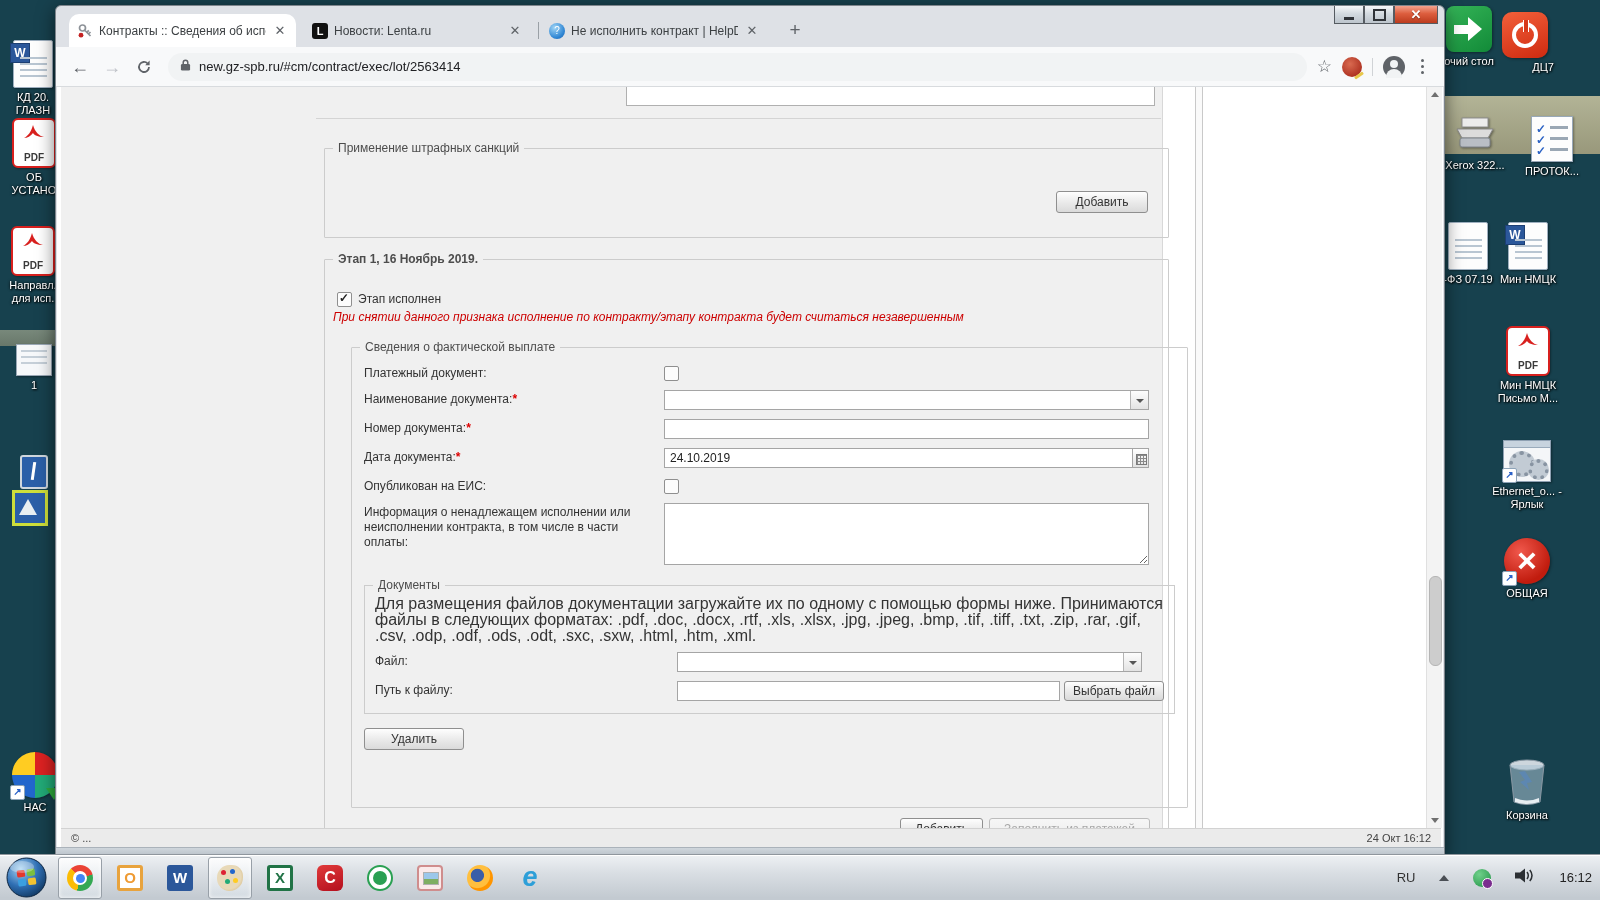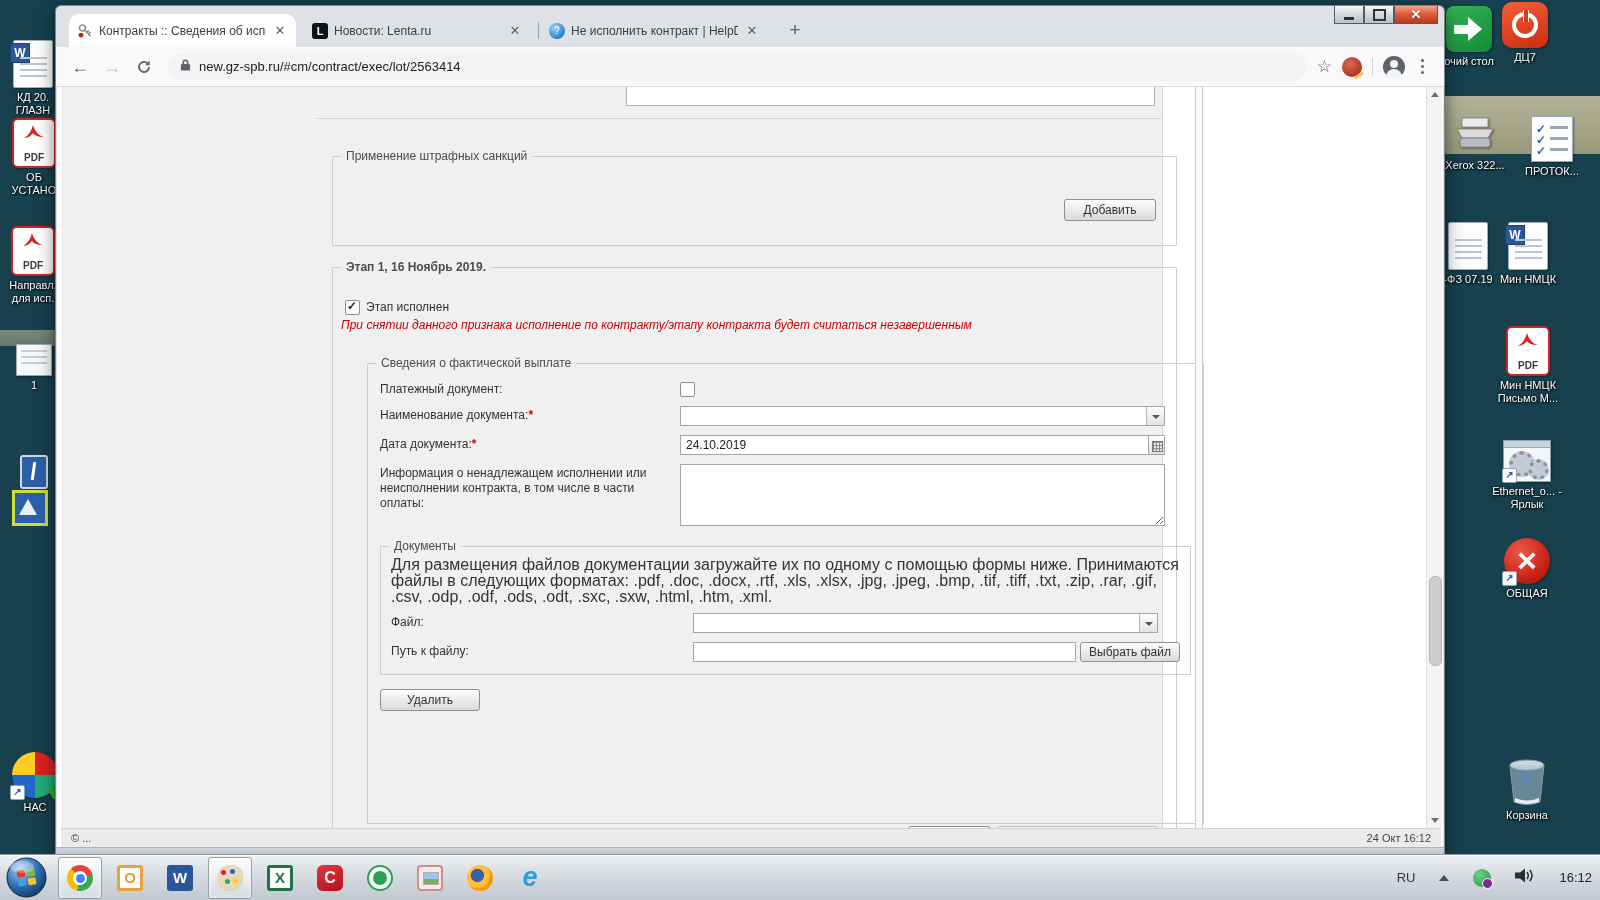--- a/index.html
+++ b/index.html
@@ -62,21 +62,21 @@
   .g-nas{width:46px;height:46px;border-radius:50%;background:conic-gradient(#d22 0 25%, #2a7 25% 50%, #26c 50% 75%, #fc2 75% 100%);position:relative;box-shadow:1px 1px 3px rgba(0,0,0,.4);}
   .g-nas .dn{position:absolute;right:-4px;bottom:-2px;border-top:12px solid #2fae3e;border-left:8px solid transparent;border-right:8px solid transparent;}
 
   
   .li1{left:6px;top:40px;width:54px;}
   .li2{left:6px;top:118px;width:56px;}
   .li3{left:4px;top:226px;width:58px;}
   .li4{left:10px;top:344px;width:48px;}
   .li5{left:8px;top:752px;width:54px;}
   .ri1{left:1440px;top:6px;width:58px;}
-  .ri2{left:1496px;top:2px;width:58px;}
+  .ri2{left:1496px;top:12px;width:58px;text-align:right;}
   .ri3{left:1444px;top:116px;width:62px;}
   .ri4{left:1516px;top:116px;width:72px;}
   .ri5{left:1440px;top:222px;width:56px;}
   .ri6{left:1494px;top:222px;width:68px;}
   .ri7{left:1492px;top:326px;width:72px;}
   .ri8{left:1488px;top:440px;width:78px;}
   .ri9{left:1494px;top:538px;width:66px;}
   .ri10{left:1496px;top:758px;width:62px;}
 
   
@@ -123,21 +123,21 @@
   .vs-up{top:0;} .vs-down{bottom:0;}
   .vs-up::after{content:"";position:absolute;left:4px;top:5px;border-left:4px solid transparent;border-right:4px solid transparent;border-bottom:5px solid #6f6f6f;}
   .vs-down::after{content:"";position:absolute;left:4px;top:5px;border-left:4px solid transparent;border-right:4px solid transparent;border-top:5px solid #6f6f6f;}
   .vthumb{position:absolute;left:2px;width:11px;top:489px;height:88px;background:#cdcdcd;border:1px solid #b5b5b5;border-radius:6px;}
   .statusbar{position:absolute;left:4px;top:741px;width:1380px;height:19px;background:#ebebeb;border-top:1px solid #d2d2d2;box-sizing:border-box;display:flex;justify-content:space-between;align-items:center;padding:0 10px;font-size:11px;color:#444;}
   .bottomframe{position:absolute;left:0;right:0;bottom:0;height:8px;background:linear-gradient(#cfd6dc,#b9c1c9);border-top:1px solid #aab2ba;}
 
   .partial-input{position:absolute;left:565px;top:-1px;width:529px;height:20px;background:#fff;border:1px solid #b0b0b0;border-top:none;box-sizing:border-box;}
   .topline{position:absolute;left:255px;top:31px;width:845px;height:1px;background:#d4d4d4;}
 
-  fieldset.fs{position:absolute;border:1px solid #cccccc;border-radius:1px;margin:16px;padding:0;}
+  fieldset.fs{position:absolute;border:1px solid #cccccc;border-radius:1px;margin:8px;padding:0;}
   fieldset.fs legend{margin-left:8px;padding:0 5px;font-size:12px;color:#4d4d4d;}
   .fs-penalties{left:255px;top:46px;width:843px;height:95px;}
   .fs-stage{left:255px;top:157px;width:843px;height:584px;border-bottom:none;}
   .fs-stage > legend{font-weight:bold;color:#3e3e3e;}
   .fs-payment{left:18px;top:66px;width:805px;height:466px;}
   .fs-docs{position:relative;border:1px solid #cccccc;margin:4px 0 0 0;padding:0 0 10px 0;width:779px;box-sizing:border-box;}
   .fs-docs legend{margin-left:8px;padding:0 5px;font-size:12px;color:#4d4d4d;}
 
   .btn{display:inline-block;font-size:12px;color:#333;padding:3px 14px;background:linear-gradient(#fefefe,#e9e9e9 55%,#dadada);border:1px solid #8f8f8f;border-radius:3px;text-align:center;cursor:pointer;white-space:nowrap;}
   .btn.disabled{color:#a8a8a8;border-color:#bcbcbc;background:linear-gradient(#f6f6f6,#ececec);cursor:default;}
@@ -433,27 +433,37 @@
               </div>
               <div class="row">
                 <label><span>Наименование документа:</span><span class="req">*</span></label>
                 <div class="ctrl">
                     <div class="select">
                       <span class="arrow"></span>
                     </div>
                   </div>
               </div>
               <div class="row">
+                <label><span>Номер документа:</span><span class="req">*</span></label>
+                <div class="ctrl"><input class="text-input" style=""></div>
+              </div>
+              <div class="row">
                 <label><span>Дата документа:</span><span class="req">*</span></label>
                 <div class="ctrl">
                   <div class="date-wrap">
                     <div class="date-input">24.10.2019</div>
                     <div class="cal-btn"></div>
                   </div>
                 </div>
+              </div>
+              <div class="row">
+                <label><span>Опубликован на ЕИС:</span></label>
+                <div class="ctrl">
+                    <div class="checkbox"></div>
+                  </div>
               </div>
               <div class="row">
                 <label><span>Информация о ненадлежащем исполнении или неисполнении контракта, в том числе в части оплаты:</span></label>
                 <div class="ctrl"><textarea class="textarea" style=""></textarea></div>
               </div>
 
               <fieldset class="fs-docs">
                 <legend>Документы</legend>
                 <div class="hint">Для размещения файлов документации загружайте их по одному с помощью формы ниже. Принимаются файлы в следующих форматах: .pdf, .doc, .docx, .rtf, .xls, .xlsx, .jpg, .jpeg, .bmp, .tif, .tiff, .txt, .zip, .rar, .gif, .csv, .odp, .odf, .ods, .odt, .sxc, .sxw, .html, .htm, .xml.</div>
                 <div class="docs-rows">

